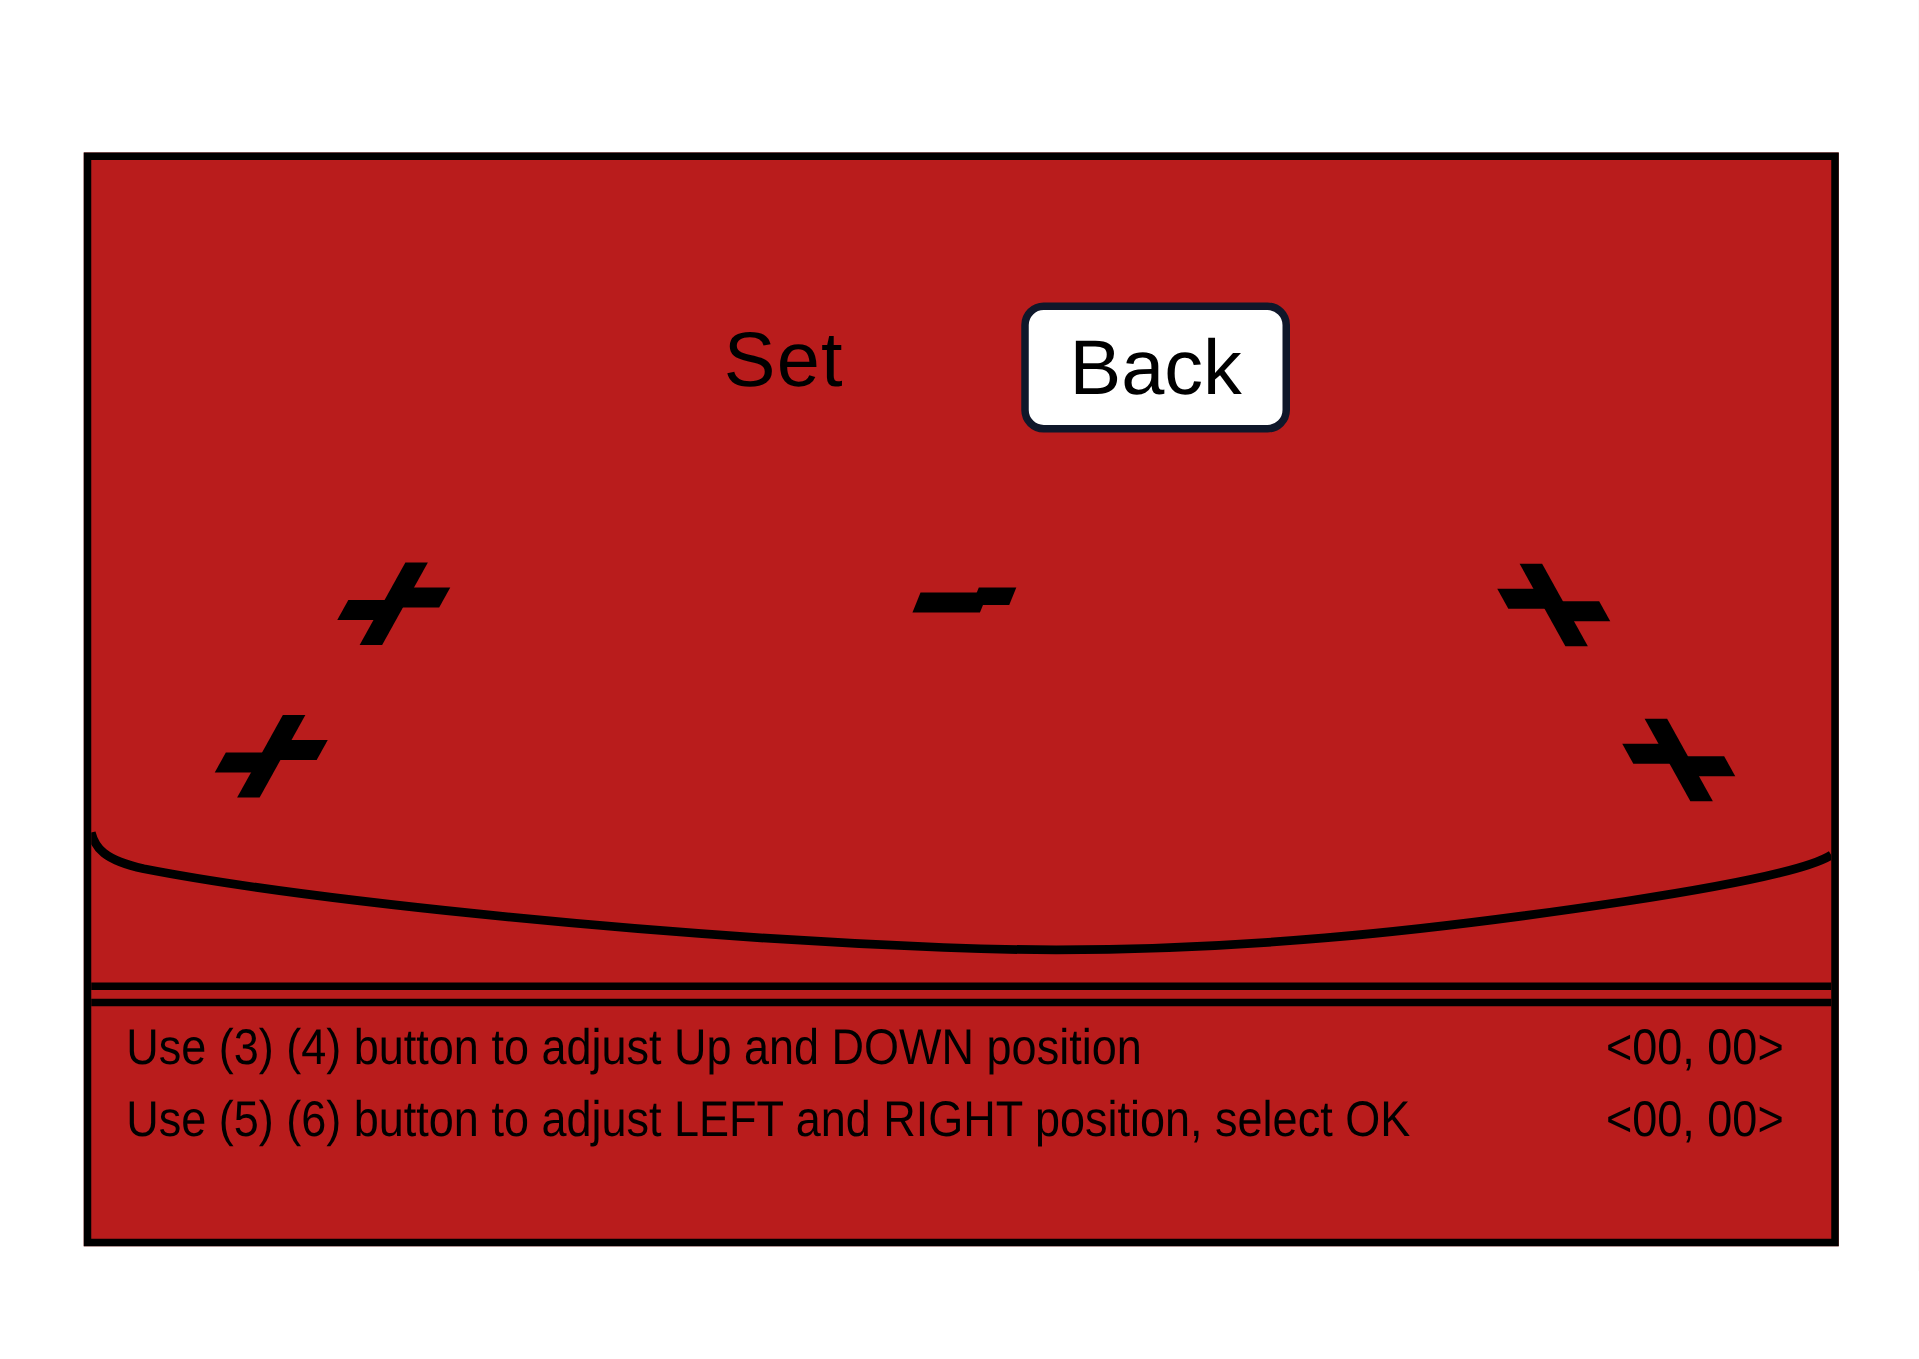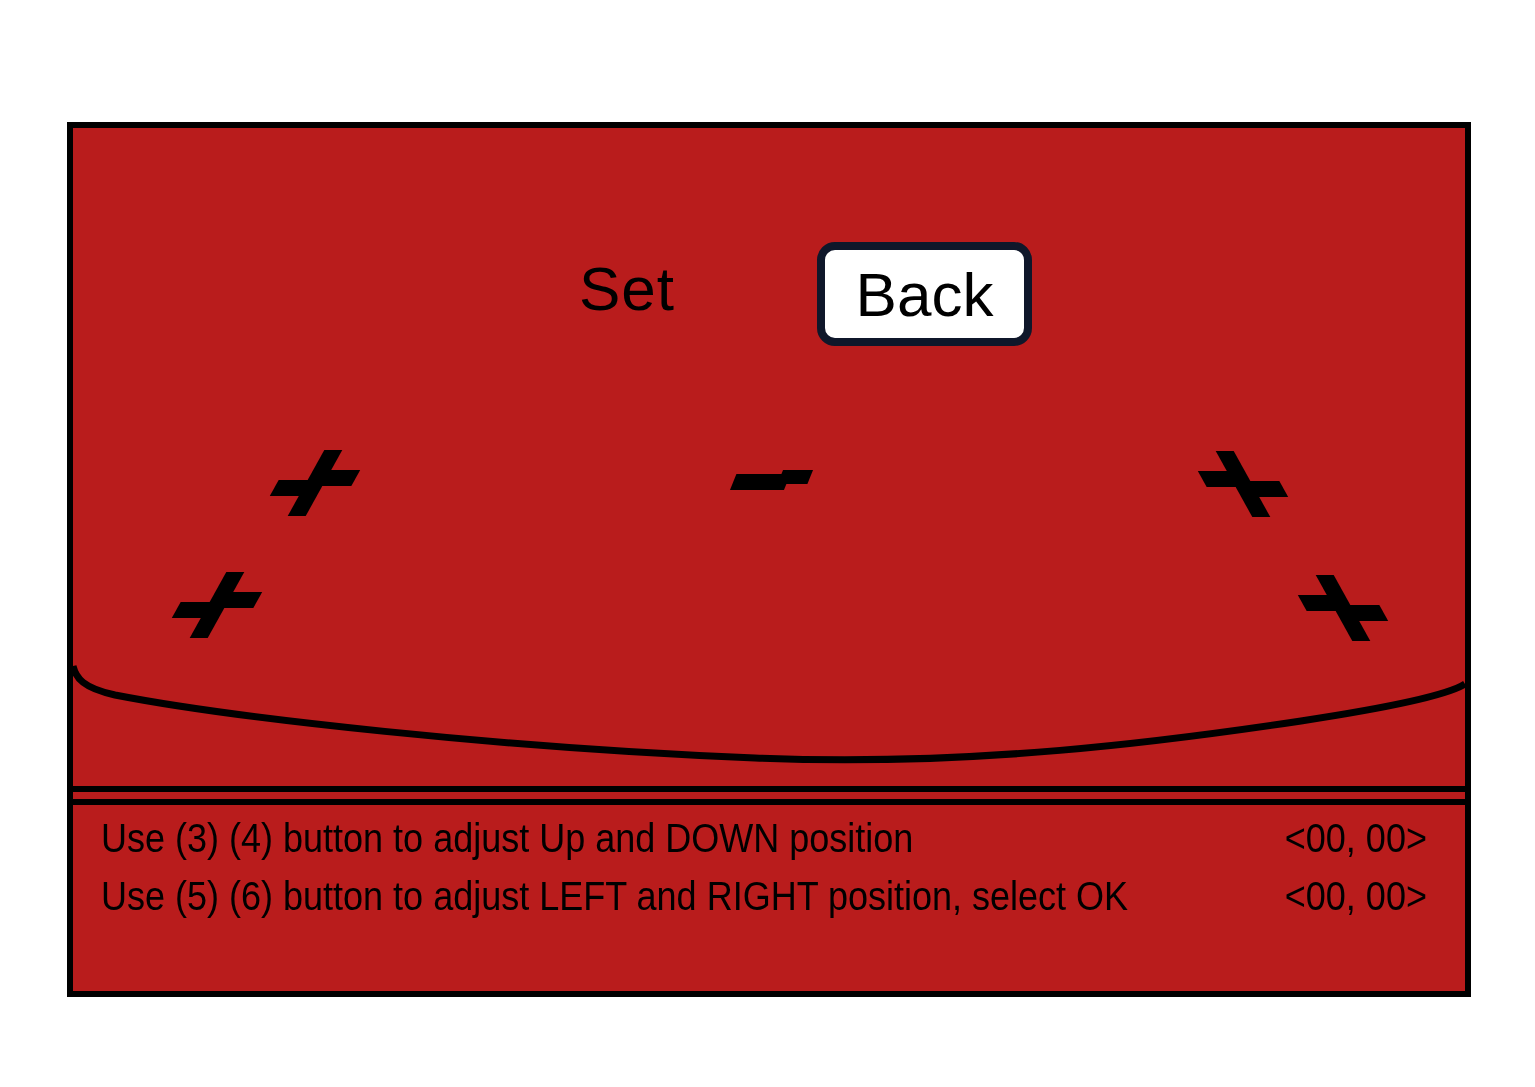--- a/index.html
+++ b/index.html
@@ -35,21 +35,21 @@
     color: #000;
     letter-spacing: 1px;
   }
   .back-button {
     position: absolute;
     left: 744px;
     top: 114px;
     width: 215px;
     height: 104px;
     box-sizing: border-box;
-    border: 8px solid #0f172a;
+    border: 6px solid #0f172a;
     border-radius: 18px;
     background: #ffffff;
     display: flex;
     align-items: center;
     justify-content: center;
     font-size: 62px;
     color: #000;
     cursor: pointer;
   }
   .overlay-svg {

